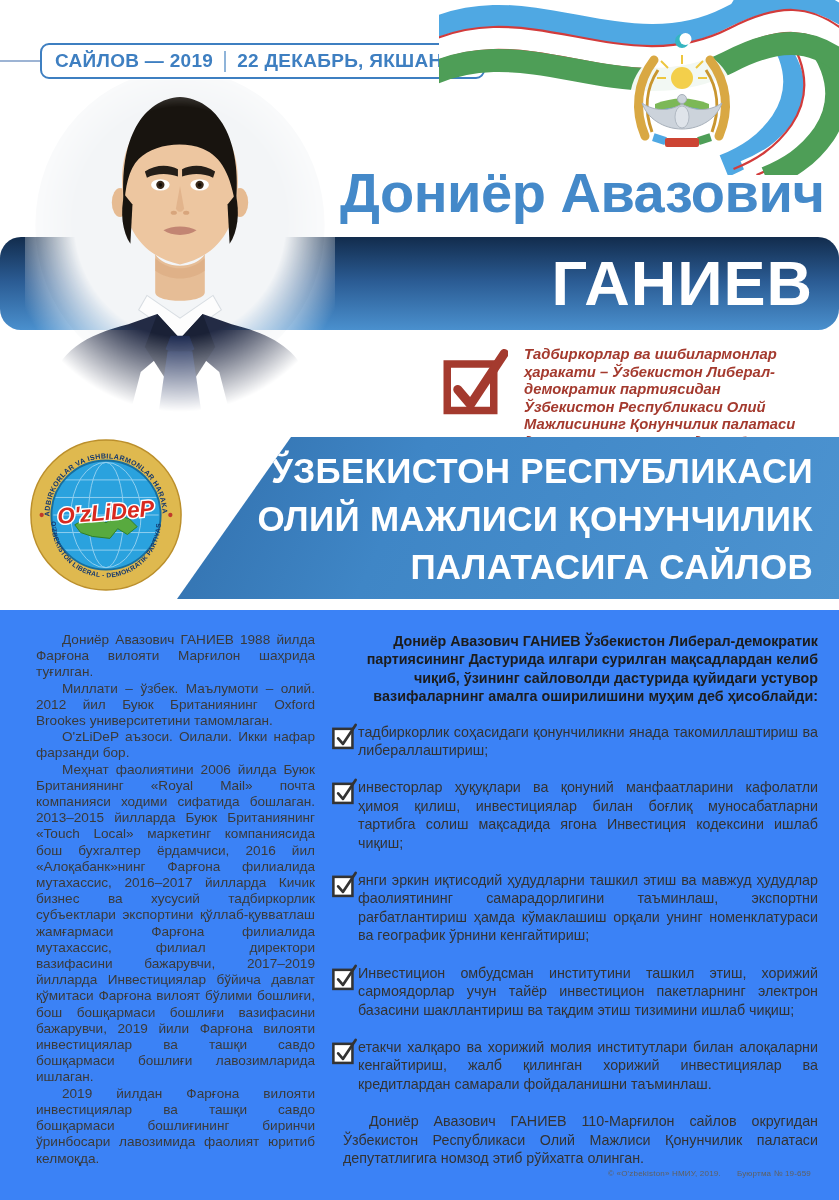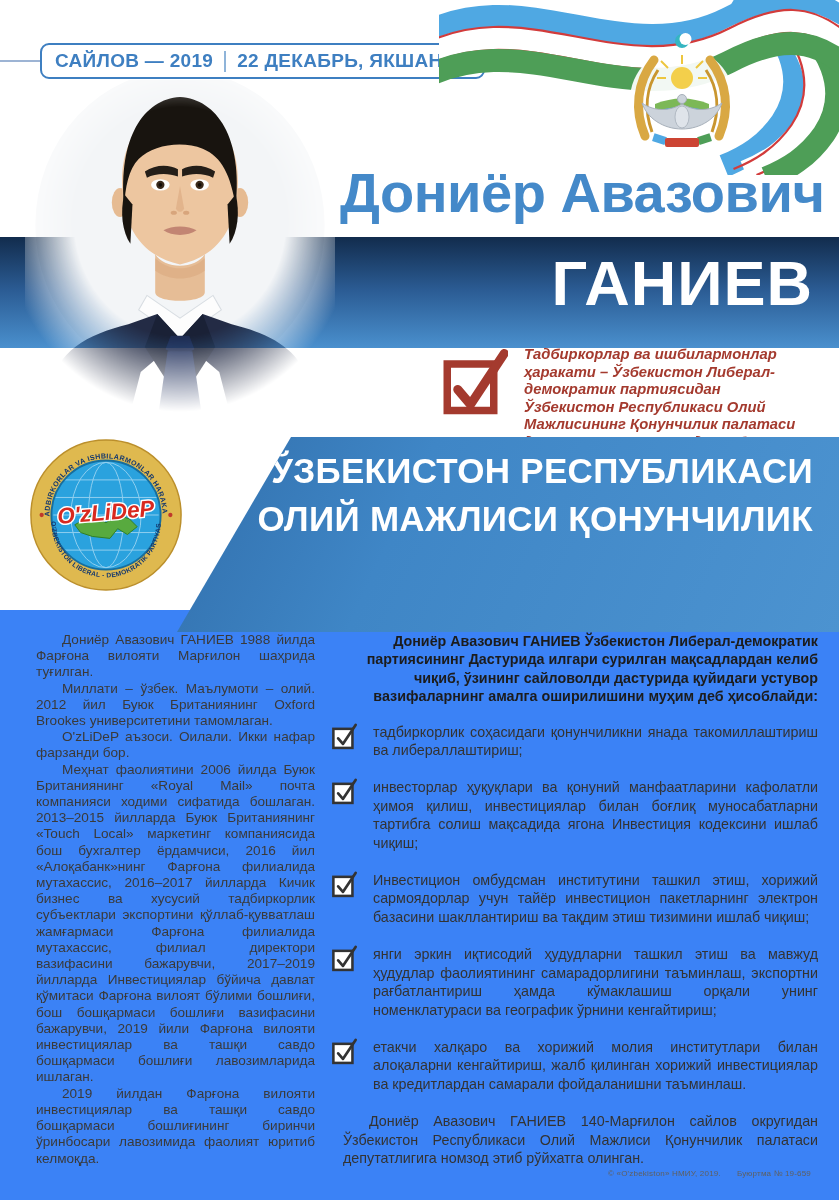--- a/index.html
+++ b/index.html
@@ -27,37 +27,38 @@
     -webkit-mask-image: radial-gradient(ellipse 62% 56% at 50% 38%, #000 55%, transparent 91%);
             mask-image: radial-gradient(ellipse 62% 56% at 50% 38%, #000 55%, transparent 91%);
   }
   
   .first-name {
     position:absolute; left:340px; right:16px; top:160px; z-index:2;
     text-align:right; font-size:56px; font-weight:bold; color:#4489c9; letter-spacing:-.5px;
     white-space:nowrap;
   }
   .surname-band {
-    position:absolute; left:0; right:0; top:237px; height:111px; z-index:2;
+    position:absolute; left:0; right:0; top:237px; height:93px; z-index:2;
     background:linear-gradient(180deg,#122c4d 0%, #2b5c94 48%, #4a90ce 100%);
+    border-radius:21px;
   }
   .surname {
     position:absolute; right:26px; top:0; line-height:93px;
     font-size:63px; font-weight:bold; color:#ffffff; letter-spacing:1px; white-space:nowrap;
   }
   
   .nomination { position:absolute; left:442px; right:24px; top:340px; display:flex; gap:16px; z-index:2; }
   .nomination .box { flex:none; width:66px; height:76px; margin-top:4px; }
   .nomination-text {
     font-size:14.8px; line-height:17.6px; font-weight:bold; font-style:italic; color:#a43a2e;
     text-align:left; padding-top:6px;
   }
   
   .banner {
-    position:absolute; left:0; right:0; top:437px; height:195px; z-index:2;
+    position:absolute; left:0; right:0; top:437px; height:162px; z-index:2;
     background:linear-gradient(115deg,#2a639e 0%, #3f86c6 45%, #4c93d0 100%);
     clip-path:polygon(256px 0%, 100% 0%, 100% 100%, 142px 100%);
     margin-left:35px;
   }
   .banner-title {
     position:absolute; right:26px; top:10px; text-align:right;
     color:#ffffff; font-weight:bold; font-size:35px; line-height:48px; letter-spacing:.3px;
     white-space:nowrap;
   }
   .party-logo { position:absolute; left:28px; top:437px; width:156px; height:156px; z-index:5; }
@@ -66,21 +67,21 @@
   .col-left {
     position:absolute; left:36px; top:22px; width:279px;
     font-size:13.6px; line-height:16.2px; text-align:justify; color:#3a3a3a;
   }
   .col-left p { text-indent:26px; }
   .col-right { position:absolute; left:331px; top:22px; width:487px; }
   .intro {
     font-weight:bold; text-align:right; font-size:14.3px; line-height:18.4px; color:#1c1c1c;
   }
   .program-list { margin-top:17px; }
-  .program-item { display:flex; gap:15px; margin-bottom:19px; }
+  .program-item { display:flex; margin-bottom:19px; }
   .program-item .tick { flex:none; width:27px; height:30px; margin-top:-2px; }
   .program-item-text { font-size:14.3px; line-height:18.4px; text-align:justify; color:#333333; }
   .closing {
     margin-top:3px; margin-left:12px; font-size:14.3px; line-height:18.4px;
     text-align:justify; text-indent:26px; color:#333333;
   }
   .footer {
     position:absolute; right:28px; bottom:22px; display:flex; gap:16px;
     font-size:8px; color:#5f5f5f; letter-spacing:.2px;
   }
@@ -193,20 +194,21 @@
       <rect x="7" y="24" width="62" height="62" fill="#ffffff" stroke="#a43a2e" stroke-width="10"></rect>
       <path d="M21,58 L38,78 L83,10" fill="none" stroke="#a43a2e" stroke-width="12" stroke-linecap="round" stroke-linejoin="round"></path>
     </svg>
     <div class="nomination-text">Тадбиркорлар ва ишбилармонлар ҳаракати – Ўзбекистон Либерал-демократик партиясидан Ўзбекистон Республикаси Олий Мажлисининг Қонунчилик палатаси депутатлигига номзод этиб кўрсатилган.</div>
   </div>
 
   <div class="banner">
     <div class="banner-title">
       <div>ЎЗБЕКИСТОН РЕСПУБЛИКАСИ</div>
       <div>ОЛИЙ МАЖЛИСИ ҚОНУНЧИЛИК</div>
+      <div>ПАЛАТАСИГА САЙЛОВ</div>
     </div>
   </div>
 
   <svg class="party-logo" viewBox="0 0 160 160">
     <defs>
       <clipPath id="globeClip">
           <circle cx="80" cy="80" r="55"></circle>
         </clipPath>
       <path id="arcTop" d="M22,80 A58,58 0 0 1 138,80" fill="none"></path>
       <path id="arcBottom" d="M24,88 A56,56 0 0 0 136,88" fill="none"></path>
@@ -258,38 +260,38 @@
             <rect x="3" y="9" width="24" height="24" fill="#ffffff" stroke="#333333" stroke-width="3.2"></rect>
             <path d="M9,21 L15,28 L31,4" fill="none" stroke="#333333" stroke-width="3.4" stroke-linecap="round" stroke-linejoin="round"></path>
           </svg>
           <div class="program-item-text">инвесторлар ҳуқуқлари ва қонуний манфаатларини кафолатли ҳимоя қилиш, инвестициялар билан боғлиқ муносабатларни тартибга солиш мақсадида ягона Инвестиция кодексини ишлаб чиқиш;</div>
         </div>
         <div class="program-item">
           <svg class="tick" viewBox="0 0 34 36">
             <rect x="3" y="9" width="24" height="24" fill="#ffffff" stroke="#333333" stroke-width="3.2"></rect>
             <path d="M9,21 L15,28 L31,4" fill="none" stroke="#333333" stroke-width="3.4" stroke-linecap="round" stroke-linejoin="round"></path>
           </svg>
+          <div class="program-item-text">янги эркин иқтисодий ҳудудларни ташкил этиш ва мавжуд ҳудудлар фаолиятининг самарадорлигини таъминлаш, экспортни рағбатлантириш ҳамда кўмаклашиш орқали унинг номенклатураси ва географик ўрнини кенгайтириш;</div>
+        </div>
+        <div class="program-item">
+          <svg class="tick" viewBox="0 0 34 36">
+            <rect x="3" y="9" width="24" height="24" fill="#ffffff" stroke="#333333" stroke-width="3.2"></rect>
+            <path d="M9,21 L15,28 L31,4" fill="none" stroke="#333333" stroke-width="3.4" stroke-linecap="round" stroke-linejoin="round"></path>
+          </svg>
           <div class="program-item-text">Инвестицион омбудсман институтини ташкил этиш, хорижий сармоядорлар учун тайёр инвестицион пакетларнинг электрон базасини шакллантириш ва тақдим этиш тизимини ишлаб чиқиш;</div>
         </div>
         <div class="program-item">
           <svg class="tick" viewBox="0 0 34 36">
             <rect x="3" y="9" width="24" height="24" fill="#ffffff" stroke="#333333" stroke-width="3.2"></rect>
             <path d="M9,21 L15,28 L31,4" fill="none" stroke="#333333" stroke-width="3.4" stroke-linecap="round" stroke-linejoin="round"></path>
           </svg>
-          <div class="program-item-text">янги эркин иқтисодий ҳудудларни ташкил этиш ва мавжуд ҳудудлар фаолиятининг самарадорлигини таъминлаш, экспортни рағбатлантириш ҳамда кўмаклашиш орқали унинг номенклатураси ва географик ўрнини кенгайтириш;</div>
-        </div>
-        <div class="program-item">
-          <svg class="tick" viewBox="0 0 34 36">
-            <rect x="3" y="9" width="24" height="24" fill="#ffffff" stroke="#333333" stroke-width="3.2"></rect>
-            <path d="M9,21 L15,28 L31,4" fill="none" stroke="#333333" stroke-width="3.4" stroke-linecap="round" stroke-linejoin="round"></path>
-          </svg>
           <div class="program-item-text">етакчи халқаро ва хорижий молия институтлари билан алоқаларни кенгайтириш, жалб қилинган хорижий инвестициялар ва кредитлардан самарали фойдаланишни таъминлаш.</div>
         </div>
       </div>
-      <div class="closing">Дониёр Авазович ГАНИЕВ 140-Марғилон сайлов округидан Ўзбекистон Республикаси Олий Мажлиси Қонунчилик палатаси депутатлигига номзод этиб рўйхатга олинган.</div>
+      <div class="closing">Дониёр Авазович ГАНИЕВ 110-Марғилон сайлов округидан Ўзбекистон Республикаси Олий Мажлиси Қонунчилик палатаси депутатлигига номзод этиб рўйхатга олинган.</div>
     </div>
   </div>
 
   <div class="footer">
     <span>© «O'zbekiston» НМИУ, 2019.</span>
     <span>Буюртма № 19-659</span>
   </div>
 
 </div>
 

